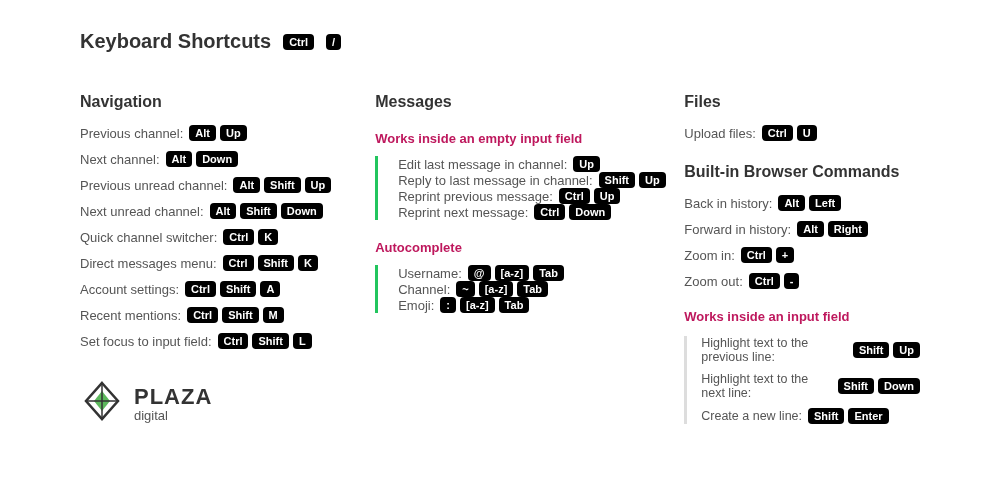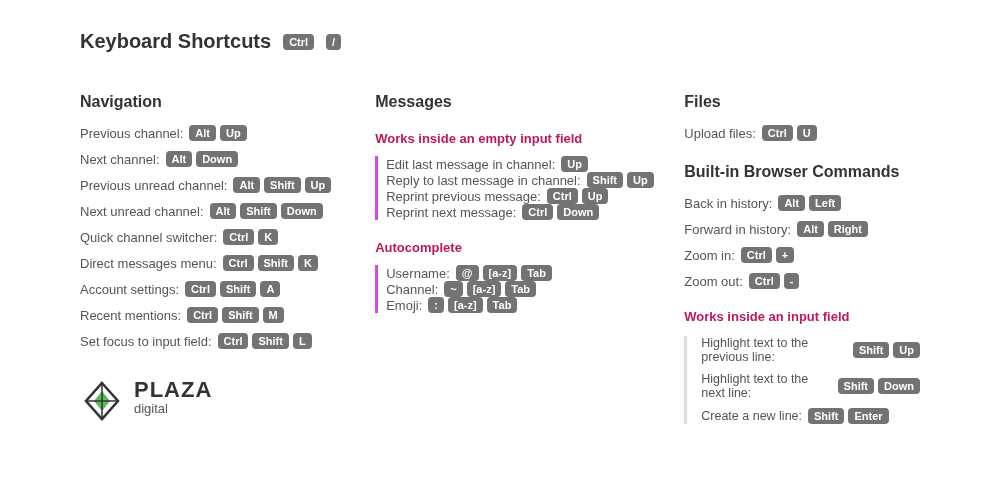--- a/index.html
+++ b/index.html
@@ -25,21 +25,21 @@
     }
     .header h1 {
       font-size: 20px;
       font-weight: 600;
       color: #333;
     }
 
     
     .key {
       display: inline-block;
-      background: #737373;
+      background: #000000;
       color: #fff;
       border-radius: 4px;
       padding: 2px 6px;
       font-size: 11px;
       font-weight: 600;
       margin-left: 2px;
       vertical-align: middle;
     }
 
     
@@ -88,22 +88,22 @@
     .sub-section-title {
       font-size: 13px;
       font-weight: 700;
       color: #be185d;
       margin-top: 20px;
       margin-bottom: 10px;
     }
 
     
     .indented {
-      padding-left: 8px;
-      border-left: 3px solid #d946ef;
+      padding-left: 20px;
+      border-left: 3px solid #22c55e;
       margin-bottom: 8px;
     }
 
     .indented .shortcut-row {
       margin-bottom: 0;
     }
 
     
     .builtin-box {
       border-left: 3px solid #ddd;
@@ -115,21 +115,21 @@
       display: flex;
       align-items: center;
       margin-bottom: 8px;
       font-size: 12.5px;
       color: #555;
     }
 
     
     .logo-area {
       display: flex;
-      align-items: flex-start;
+      align-items: flex-end;
       margin-top: 30px;
       gap: 10px;
     }
 
     .logo-diamond {
       width: 44px;
       height: 44px;
     }
 
     .logo-text {

